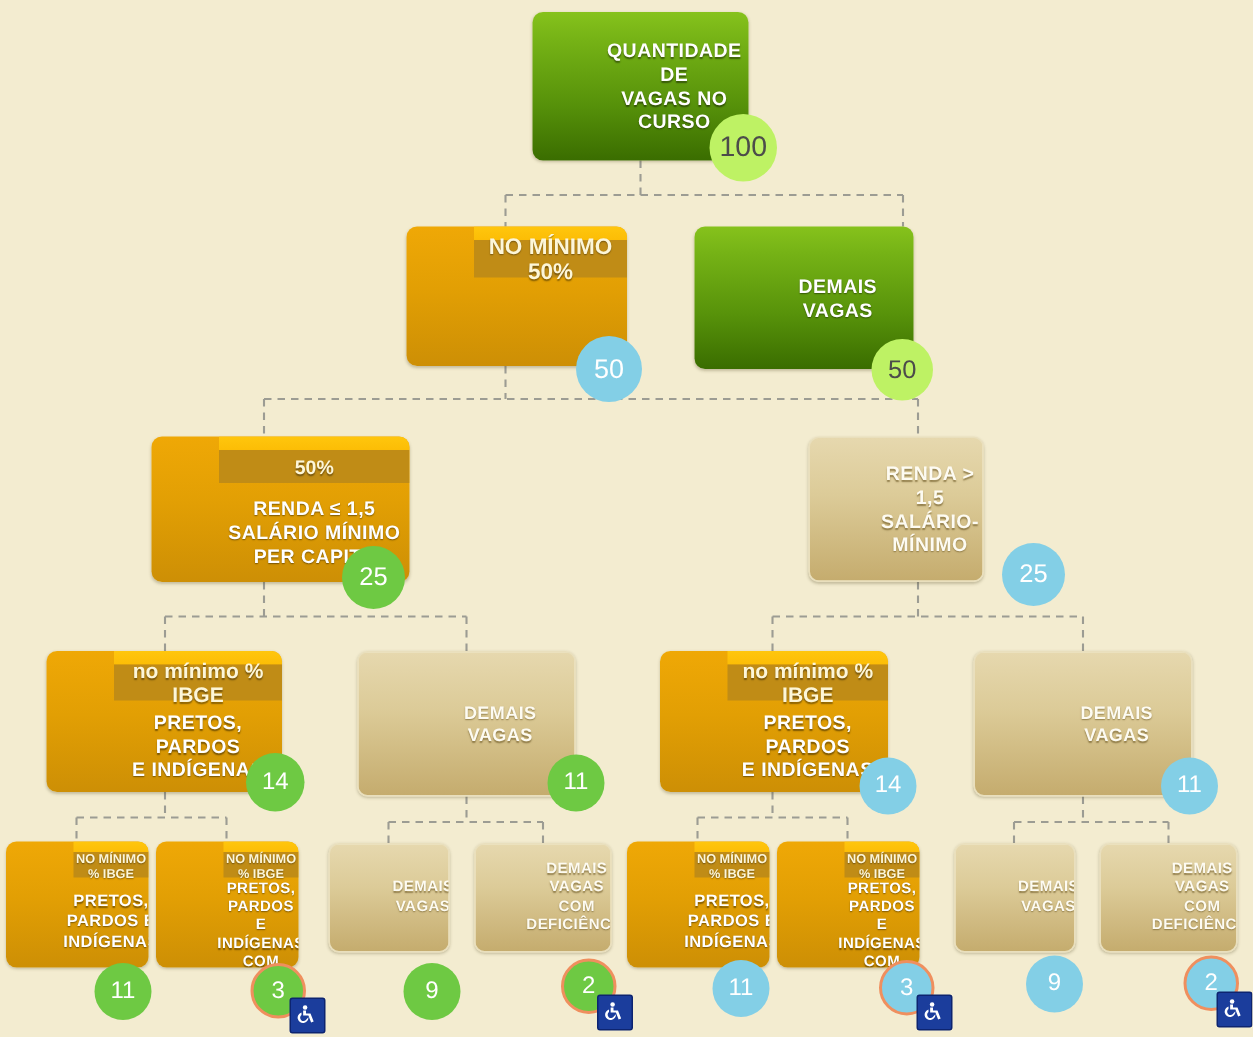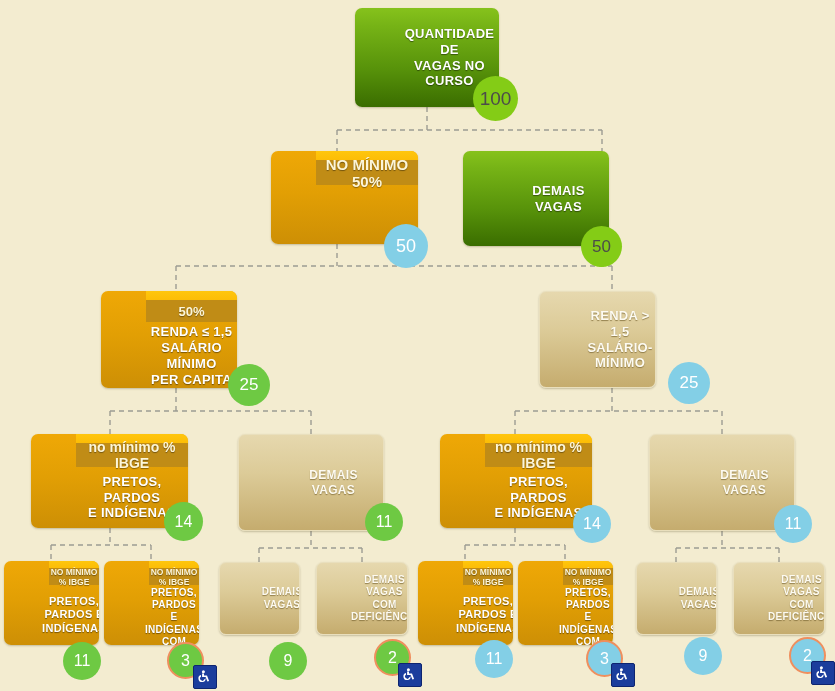--- a/index.html
+++ b/index.html
@@ -68,21 +68,21 @@
   
   .badge{
     position:absolute;
     border-radius:50%;
     display:flex;align-items:center;justify-content:center;
     color:#ffffff;
     font-weight:normal;
     box-sizing:border-box;
     z-index:6;
   }
-  .badge.gray{background:#84cc16;color:#4c4c4a;}
+  .badge.gray{background:#bef264;color:#4c4c4a;}
   .badge.blue{background:#83cfe6;}
   .badge.greenb{background:#6ec943;}
   .badge.ring{border:2px solid #ef8f5e;}
 
   
   .acc{
     position:absolute;
     width:22px;height:22px;
     background:#1b3d9c;
     border:1px solid #0d2470;
@@ -149,21 +149,21 @@
     <div class="cap"></div>
     <div class="hdr" style="height:25px;font-size:15px;">NO MÍNIMO 50%</div>
   </div>
   <div class="badge blue" style="left:384px;top:224px;width:44px;height:44px;font-size:18px;">50</div>
 
   <div class="node green" style="left:463px;top:151px;width:146px;height:95px;">
     <div class="body">DEMAIS VAGAS</div>
   </div>
   <div class="badge gray" style="left:581px;top:226px;width:41px;height:41px;font-size:17px;">50</div>
 
-  <div class="node yellow" style="left:101px;top:291px;width:136px;height:97px;">
+  <div class="node yellow" style="left:101px;top:291px;width:172px;height:97px;">
     <div class="cap"></div>
     <div class="hdr" style="height:22px;font-size:13px;">50%</div>
     <div class="body">RENDA ≤ 1,5<br>SALÁRIO MÍNIMO<br>PER CAPITA</div>
   </div>
   <div class="badge greenb" style="left:228px;top:364px;width:42px;height:42px;font-size:17px;">25</div>
 
   <div class="node tan" style="left:539px;top:291px;width:117px;height:97px;">
     <div class="body" style="font-size:13px;">RENDA &gt; 1,5<br>SALÁRIO-MÍNIMO</div>
   </div>
   <div class="badge blue" style="left:668px;top:362px;width:42px;height:42px;font-size:17px;">25</div>

